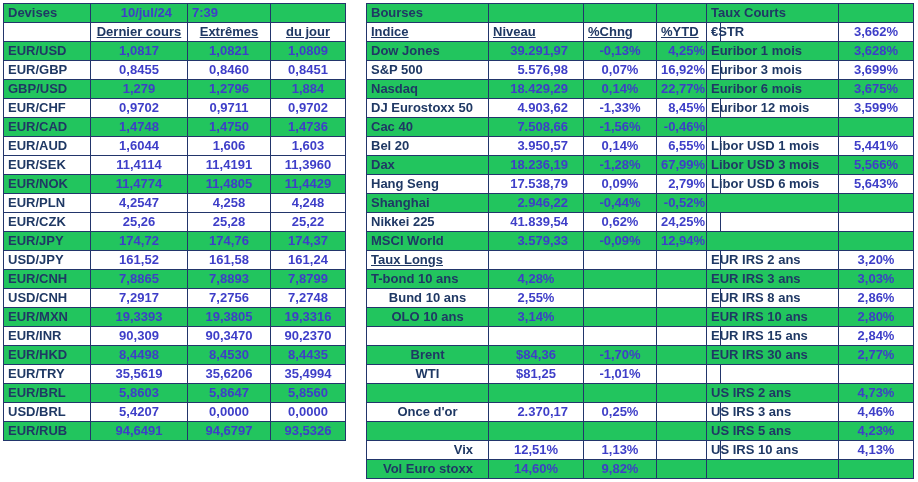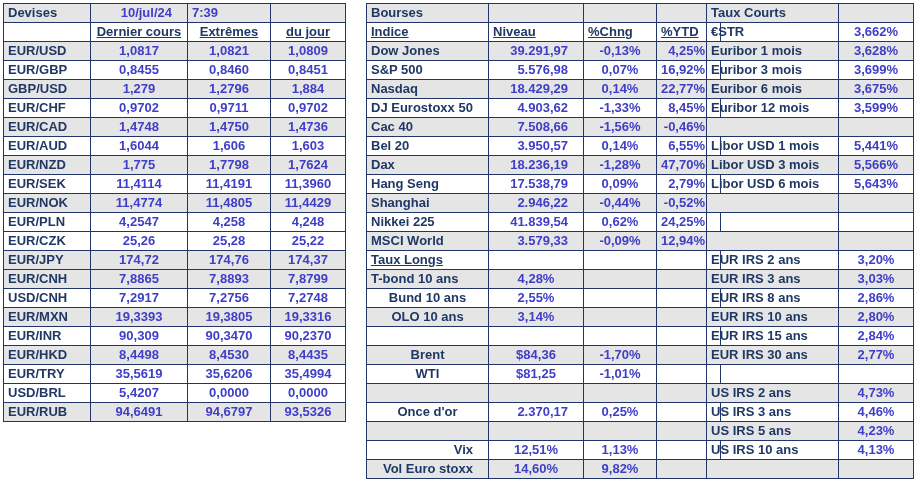--- a/index.html
+++ b/index.html
@@ -21,21 +21,21 @@
   #bourses-table{left:366px;width:354px;}
   #taux-table{left:706px;width:207px;}
   tr{height:19px;}
   td{
     border:1px solid #22356B;
     padding:0 4px;
     white-space:nowrap;
     overflow:hidden;
     line-height:18px;
   }
-  .hl{background:#e5e5e5;}
+  .hl{background:#22c55e;}
   .l{text-align:left;}
   .c{text-align:center;}
   .r{text-align:right;}
   .u{text-decoration:underline;margin-top:14px;}
   .lbl{color:#1F3864;}
   .val{color:#3E3EC8;}
   td.r{padding-right:15px;}
 </style>
 </head>
 <body>
@@ -91,26 +91,20 @@
           <td class="val c">1,4748</td>
           <td class="val c">1,4750</td>
           <td class="val c">1,4736</td>
         </tr>
         <tr>
           <td class="lbl l">EUR/AUD</td>
           <td class="val c">1,6044</td>
           <td class="val c">1,606</td>
           <td class="val c">1,603</td>
         </tr>
-        <tr class="hl">
-          <td class="lbl l">EUR/NZD</td>
-          <td class="val c">1,775</td>
-          <td class="val c">1,7798</td>
-          <td class="val c">1,7624</td>
-        </tr>
         <tr>
           <td class="lbl l">EUR/SEK</td>
           <td class="val c">11,4114</td>
           <td class="val c">11,4191</td>
           <td class="val c">11,3960</td>
         </tr>
         <tr class="hl">
           <td class="lbl l">EUR/NOK</td>
           <td class="val c">11,4774</td>
           <td class="val c">11,4805</td>
@@ -127,20 +121,26 @@
           <td class="val c">25,26</td>
           <td class="val c">25,28</td>
           <td class="val c">25,22</td>
         </tr>
         <tr class="hl">
           <td class="lbl l">EUR/JPY</td>
           <td class="val c">174,72</td>
           <td class="val c">174,76</td>
           <td class="val c">174,37</td>
         </tr>
+        <tr>
+          <td class="lbl l">USD/JPY</td>
+          <td class="val c">161,52</td>
+          <td class="val c">161,58</td>
+          <td class="val c">161,24</td>
+        </tr>
         <tr class="hl">
           <td class="lbl l">EUR/CNH</td>
           <td class="val c">7,8865</td>
           <td class="val c">7,8893</td>
           <td class="val c">7,8799</td>
         </tr>
         <tr>
           <td class="lbl l">USD/CNH</td>
           <td class="val c">7,2917</td>
           <td class="val c">7,2756</td>
@@ -162,20 +162,26 @@
           <td class="lbl l">EUR/HKD</td>
           <td class="val c">8,4498</td>
           <td class="val c">8,4530</td>
           <td class="val c">8,4435</td>
         </tr>
         <tr>
           <td class="lbl l">EUR/TRY</td>
           <td class="val c">35,5619</td>
           <td class="val c">35,6206</td>
           <td class="val c">35,4994</td>
+        </tr>
+        <tr class="hl">
+          <td class="lbl l">EUR/BRL</td>
+          <td class="val c">5,8603</td>
+          <td class="val c">5,8647</td>
+          <td class="val c">5,8560</td>
         </tr>
         <tr>
           <td class="lbl l">USD/BRL</td>
           <td class="val c">5,4207</td>
           <td class="val c">0,0000</td>
           <td class="val c">0,0000</td>
         </tr>
         <tr class="hl">
           <td class="lbl l">EUR/RUB</td>
           <td class="val c">94,6491</td>
@@ -238,21 +244,21 @@
         <tr>
           <td class="lbl l">Bel 20</td>
           <td class="val r">3.950,57</td>
           <td class="val c">0,14%</td>
           <td class="val r">6,55%</td>
         </tr>
         <tr class="hl">
           <td class="lbl l">Dax</td>
           <td class="val r">18.236,19</td>
           <td class="val c">-1,28%</td>
-          <td class="val r">47,70%</td>
+          <td class="val r">67,99%</td>
         </tr>
         <tr>
           <td class="lbl l">Hang Seng</td>
           <td class="val r">17.538,79</td>
           <td class="val c">0,09%</td>
           <td class="val r">2,79%</td>
         </tr>
         <tr class="hl">
           <td class="lbl l">Shanghai</td>
           <td class="val r">2.946,22</td>

